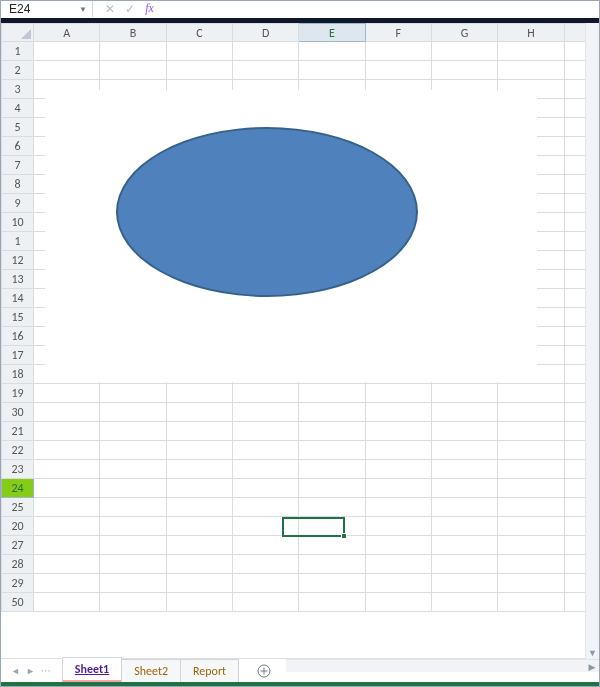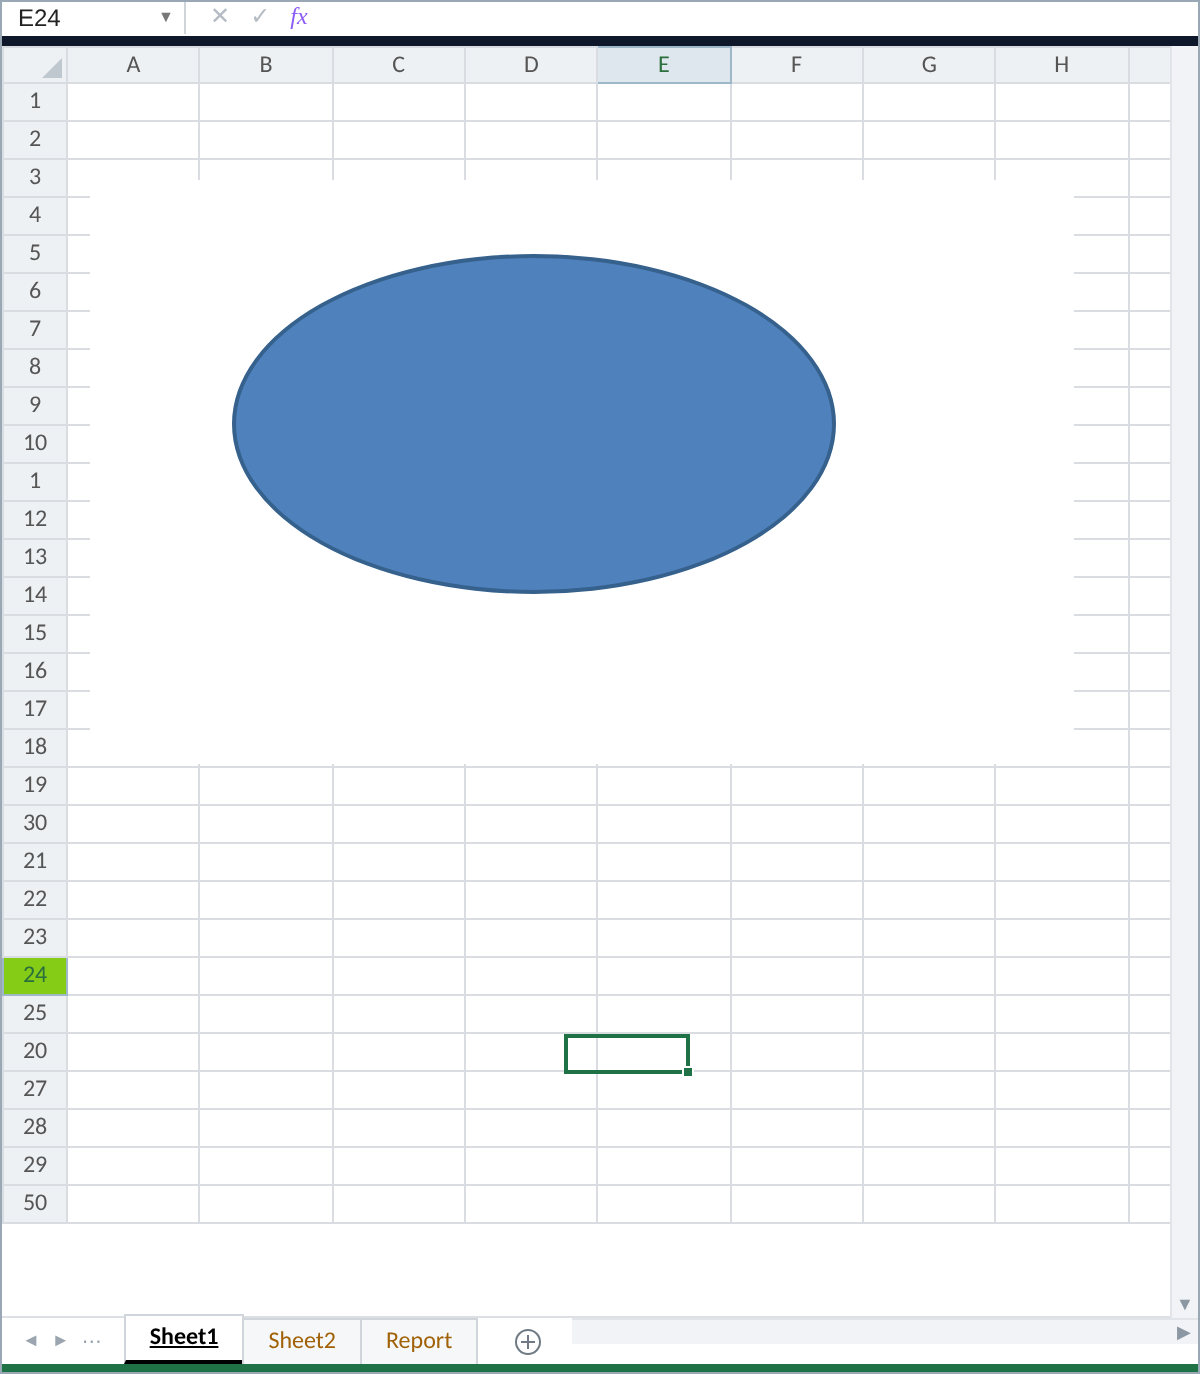--- a/index.html
+++ b/index.html
@@ -40,21 +40,21 @@
   .hscroll{height:13px;background:#f1f3f6;border-top:1px solid #e1e5ea;position:relative;display:flex;align-items:center;}
   .hscroll .track{flex:1;}
   .hscroll .arr{width:14px;text-align:center;color:#8b97a3;font-size:9px;}
   
   .tabrow{display:flex;align-items:stretch;height:24px;border-top:1px solid #dcdfe3;background:#fff;}
   .tabnav{display:flex;align-items:center;gap:6px;padding:0 10px;color:#9aa5af;}
   .tabnav .tri{font-size:9px;}
   .tabnav .dots{letter-spacing:1px;font-size:10px;color:#9aa5af;}
   .tabs{display:flex;align-items:flex-end;}
   .tab{padding:4px 12px;border:1px solid #cfd5db;border-bottom:none;background:#f5f7f9;font-size:12px;color:#a16207;margin-right:-1px;cursor:pointer;}
-  .tab.active{background:#fff;border-bottom:2px solid #000000;color:#000000;font-weight:600;text-decoration:underline;}
+  .tab.active{background:#fff;border-bottom:2px solid #fca5a5;color:#4c1d95;font-weight:600;text-decoration:underline;}
   .addtab{width:24px;display:flex;align-items:center;justify-content:center;color:#6f7a84;margin-left:14px;}
   .addtab svg{display:block;}
   .statusbar{height:4px;background:#1f7246;}
 </style>
 </head>
 <body>
 
 <div class="app">
 
   <div class="fbar-row">

